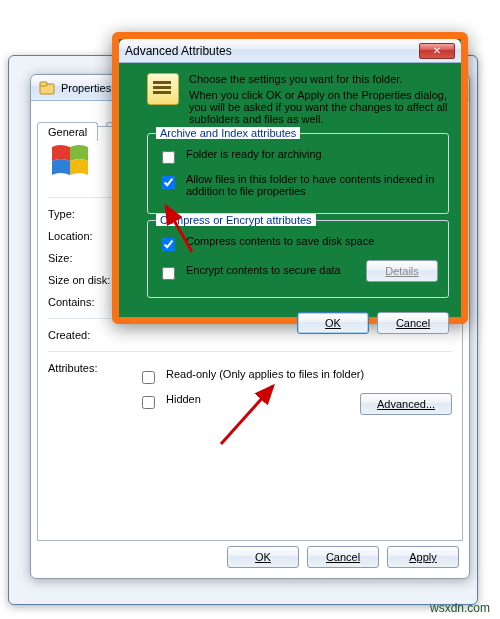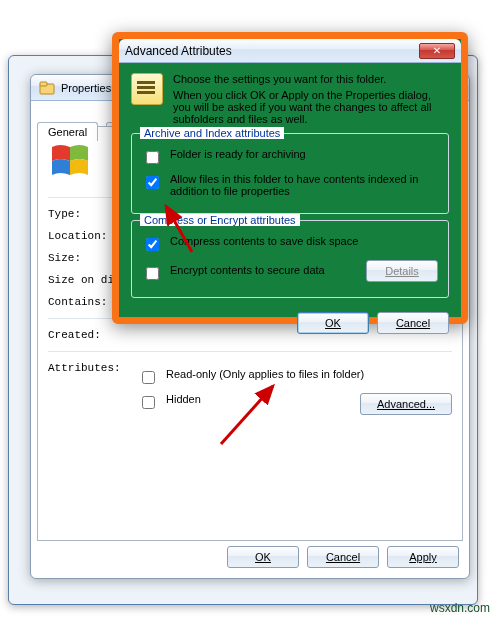--- a/index.html
+++ b/index.html
@@ -62,21 +62,21 @@
   .tab.active { background: #fff; z-index: 2; }
   .tab-body {
     margin: 0 6px;
     border: 1px solid #aab6c3;
     background: #fff;
     padding: 10px;
     height: 415px;
     position: relative;
   }
   .prop-row { display:flex; margin: 10px 0; }
-  .prop-label { width: 90px; color:#000;font-family:Liberation Mono, monospace; }
+  .prop-label { width: 90px; color:#000; }
   .win-flag {
     width: 40px; height: 40px;
     margin: 4px 0 10px 2px;
   }
   .chk { vertical-align: middle; margin-right: 5px; }
   .btn {
     min-width: 72px;
     height: 22px;
     border: 1px solid #8a9db5;
     border-radius: 3px;
@@ -114,21 +114,21 @@
   }
   .adv-titlebar .spacer { flex: 1; }
   .close-btn {
     width: 36px; height: 16px;
     border-radius: 2px;
     background: linear-gradient(#f4a6a0,#d9534a 45%,#c23a31 46%,#d9534a);
     border:1px solid #8c2e28;
     color:#fff; font-size:10px; line-height:14px; text-align:center;
     cursor:pointer;
   }
-  .adv-body { padding: 10px 12px 8px 12px; }
+  .adv-body { padding: 10px 12px 8px 28px; }
   .intro { display:flex; gap:10px; margin-bottom:8px;}
   .intro-icon {
     width:32px; height:32px; flex-shrink:0;
     background: linear-gradient(#fff8d0,#f6e07a);
     border:1px solid #c7a93d; border-radius:3px;
     position:relative;
   }
   .intro-icon::after{
     content:""; position:absolute; left:5px; top:7px; width:18px; height:3px; background:#6a5713; box-shadow:0 5px 0 #6a5713, 0 10px 0 #6a5713;
   }

